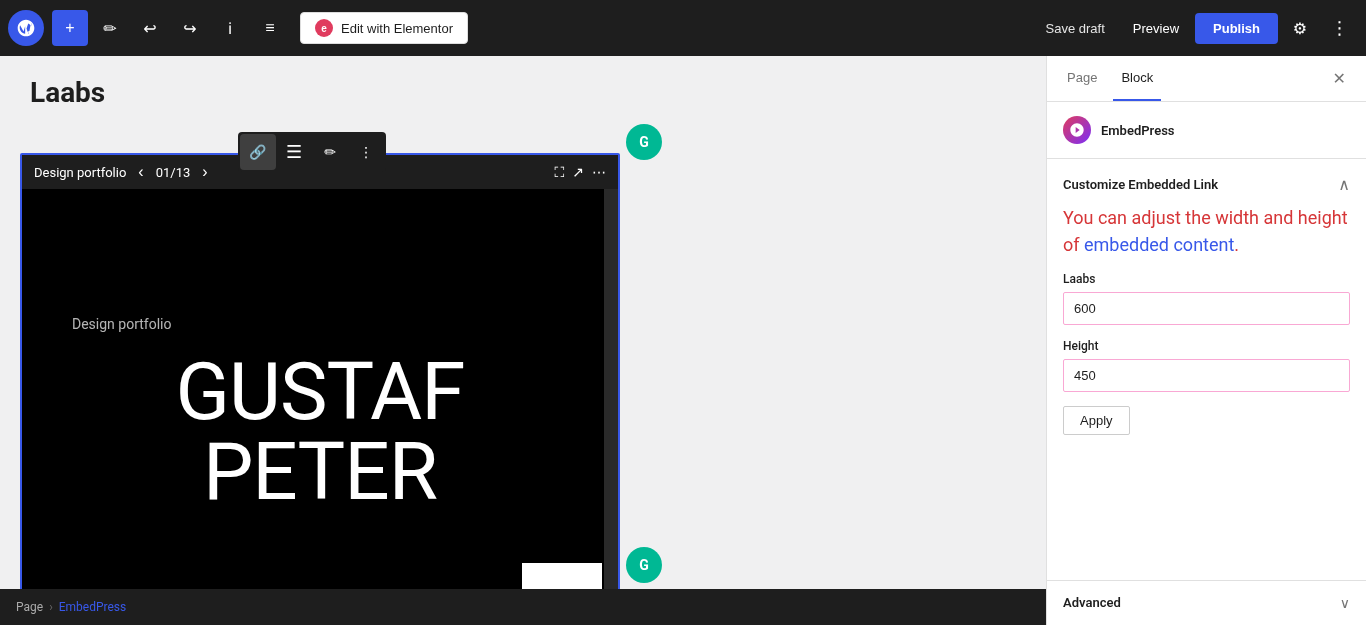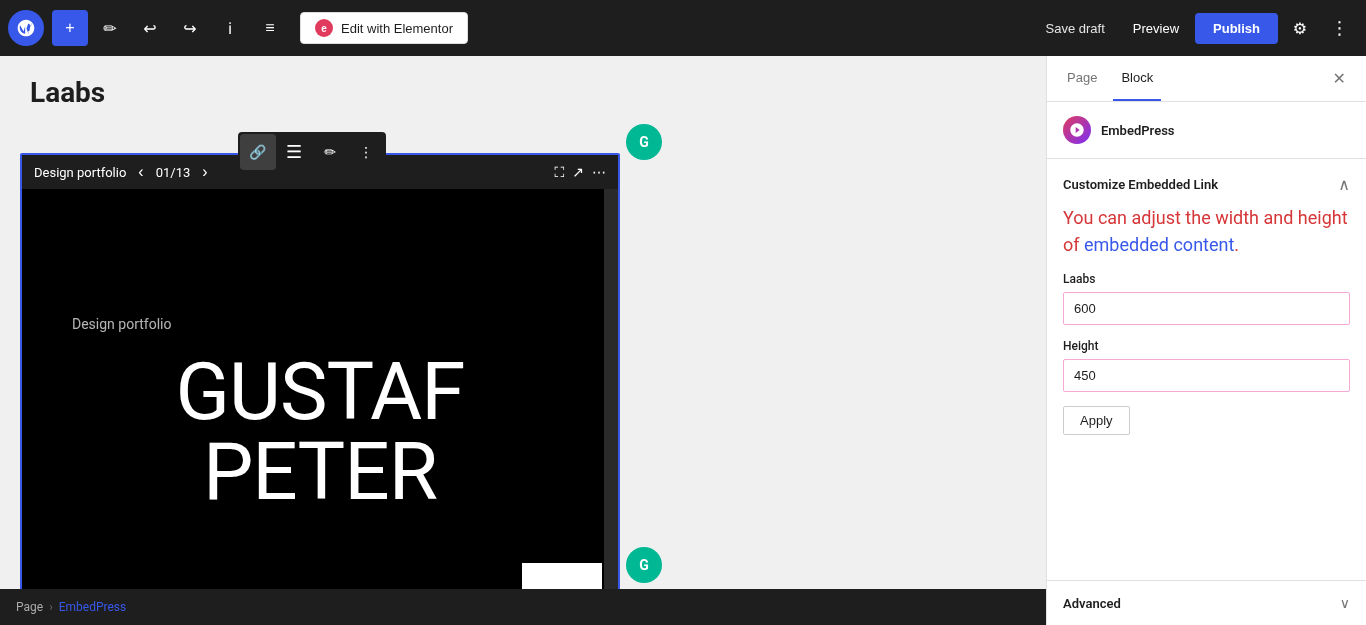--- a/index.html
+++ b/index.html
@@ -391,21 +391,20 @@
       padding: 6px 16px;
       font-size: 13px;
       cursor: pointer;
       border-radius: 2px;
       margin-bottom: 16px;
     }
 
     
     .advanced-section {
       display: flex;
-      align-items: center;
       justify-content: space-between;
       padding: 14px 16px;
       cursor: pointer;
       border-top: 1px solid #e0e0e0;
     }
     .advanced-label {
       font-size: 13px;
       font-weight: 600;
       color: #1e1e1e;
     }

